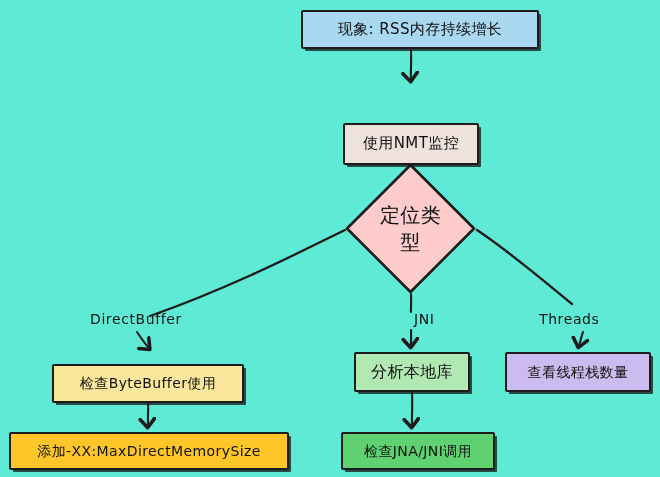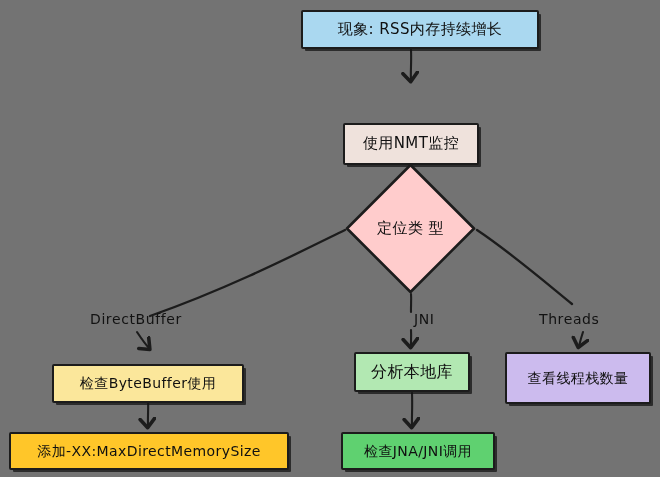--- a/index.html
+++ b/index.html
@@ -10,21 +10,21 @@
     width: 660px;
     height: 477px;
     background: #ffffff;
     font-family: "Liberation Sans", sans-serif;
     overflow: hidden;
   }
   #canvas {
     position: relative;
     width: 660px;
     height: 477px;
-    background: #737373;
+    background: #5eead4;
   }
   svg.edges {
     position: absolute;
     left: 0;
     top: 0;
     width: 660px;
     height: 477px;
     pointer-events: none;
   }
   .node {
@@ -67,21 +67,21 @@
   .diamond-shape {
     position: absolute;
     left: 0; top: 0;
     width: 131px; height: 131px;
   }
   .diamond-text {
     position: relative;
     z-index: 2;
     width: 78px;
     line-height: 1.32;
-    font-size: 15px;
+    font-size: 20px;
     color: #101010;
     font-family: "DejaVu Sans", sans-serif;
   }
   #node-bytebuffer {
     left: 52px; top: 353px; width: 192px; height: 39px;
     background: #fbe79b;
     font-size: 14px;
     margin-top: 11px;
   }
   #node-maxdirect {
@@ -93,21 +93,21 @@
     left: 354px; top: 352px; width: 116px; height: 40px;
     background: #b2e8b2;
     font-size: 16px;
   }
   #node-jna {
     left: 341px; top: 432px; width: 154px; height: 38px;
     background: #5fd170;
     font-size: 14px;
   }
   #node-threadstack {
-    left: 505px; top: 352px; width: 146px; height: 52px;
+    left: 505px; top: 352px; width: 146px; height: 40px;
     background: #ccbbee;
     font-size: 14px;
   }
   .edge-label {
     position: absolute;
     color: #121212;
     font-family: "DejaVu Sans", sans-serif;
     font-size: 14px;
     letter-spacing: 0.6px;
     white-space: nowrap;

